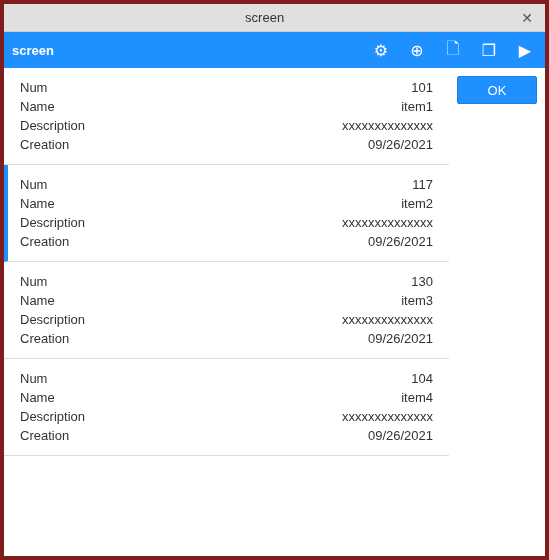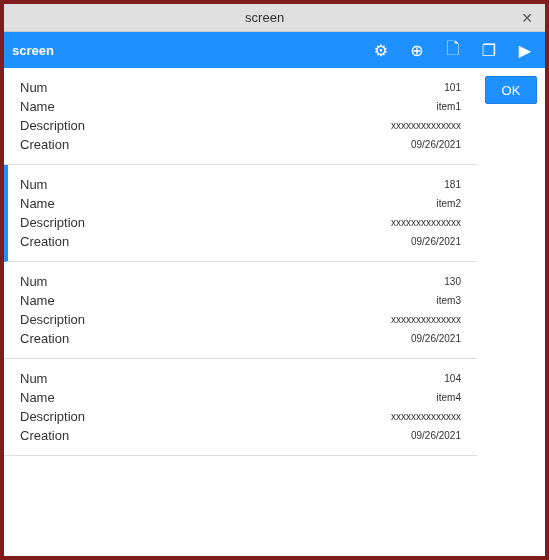--- a/index.html
+++ b/index.html
@@ -105,32 +105,32 @@
       justify-content: space-between;
       align-items: center;
       padding: 2px 0;
     }
     .record-label {
       color: #333;
       font-size: 13px;
     }
     .record-value {
       color: #333;
-      font-size: 10px;
+      font-size: 13px;
       text-align: left;
     }
     .side-buttons {
       display: flex;
       flex-direction: column;
       padding: 8px 8px;
       gap: 6px;
       background: #fff;
     }
     .btn {
-      width: 52px;
+      width: 80px;
       height: 28px;
       font-size: 13px;
       cursor: pointer;
       border: 1px solid #aaa;
       border-radius: 2px;
     }
     .btn-ok {
       background: #1e90ff;
       color: #fff;
       border-color: #1a7fe0;
@@ -177,21 +177,21 @@
         <span class="record-value">xxxxxxxxxxxxxx</span>
       </div>
       <div class="record-row">
         <span class="record-label">Creation</span>
         <span class="record-value">09/26/2021</span>
       </div>
     </div>
         <div class="record selected">
       <div class="record-row">
         <span class="record-label">Num</span>
-        <span class="record-value">181</span>
+        <span class="record-value">117</span>
       </div>
       <div class="record-row">
         <span class="record-label">Name</span>
         <span class="record-value">item2</span>
       </div>
       <div class="record-row">
         <span class="record-label">Description</span>
         <span class="record-value">xxxxxxxxxxxxxx</span>
       </div>
       <div class="record-row">

